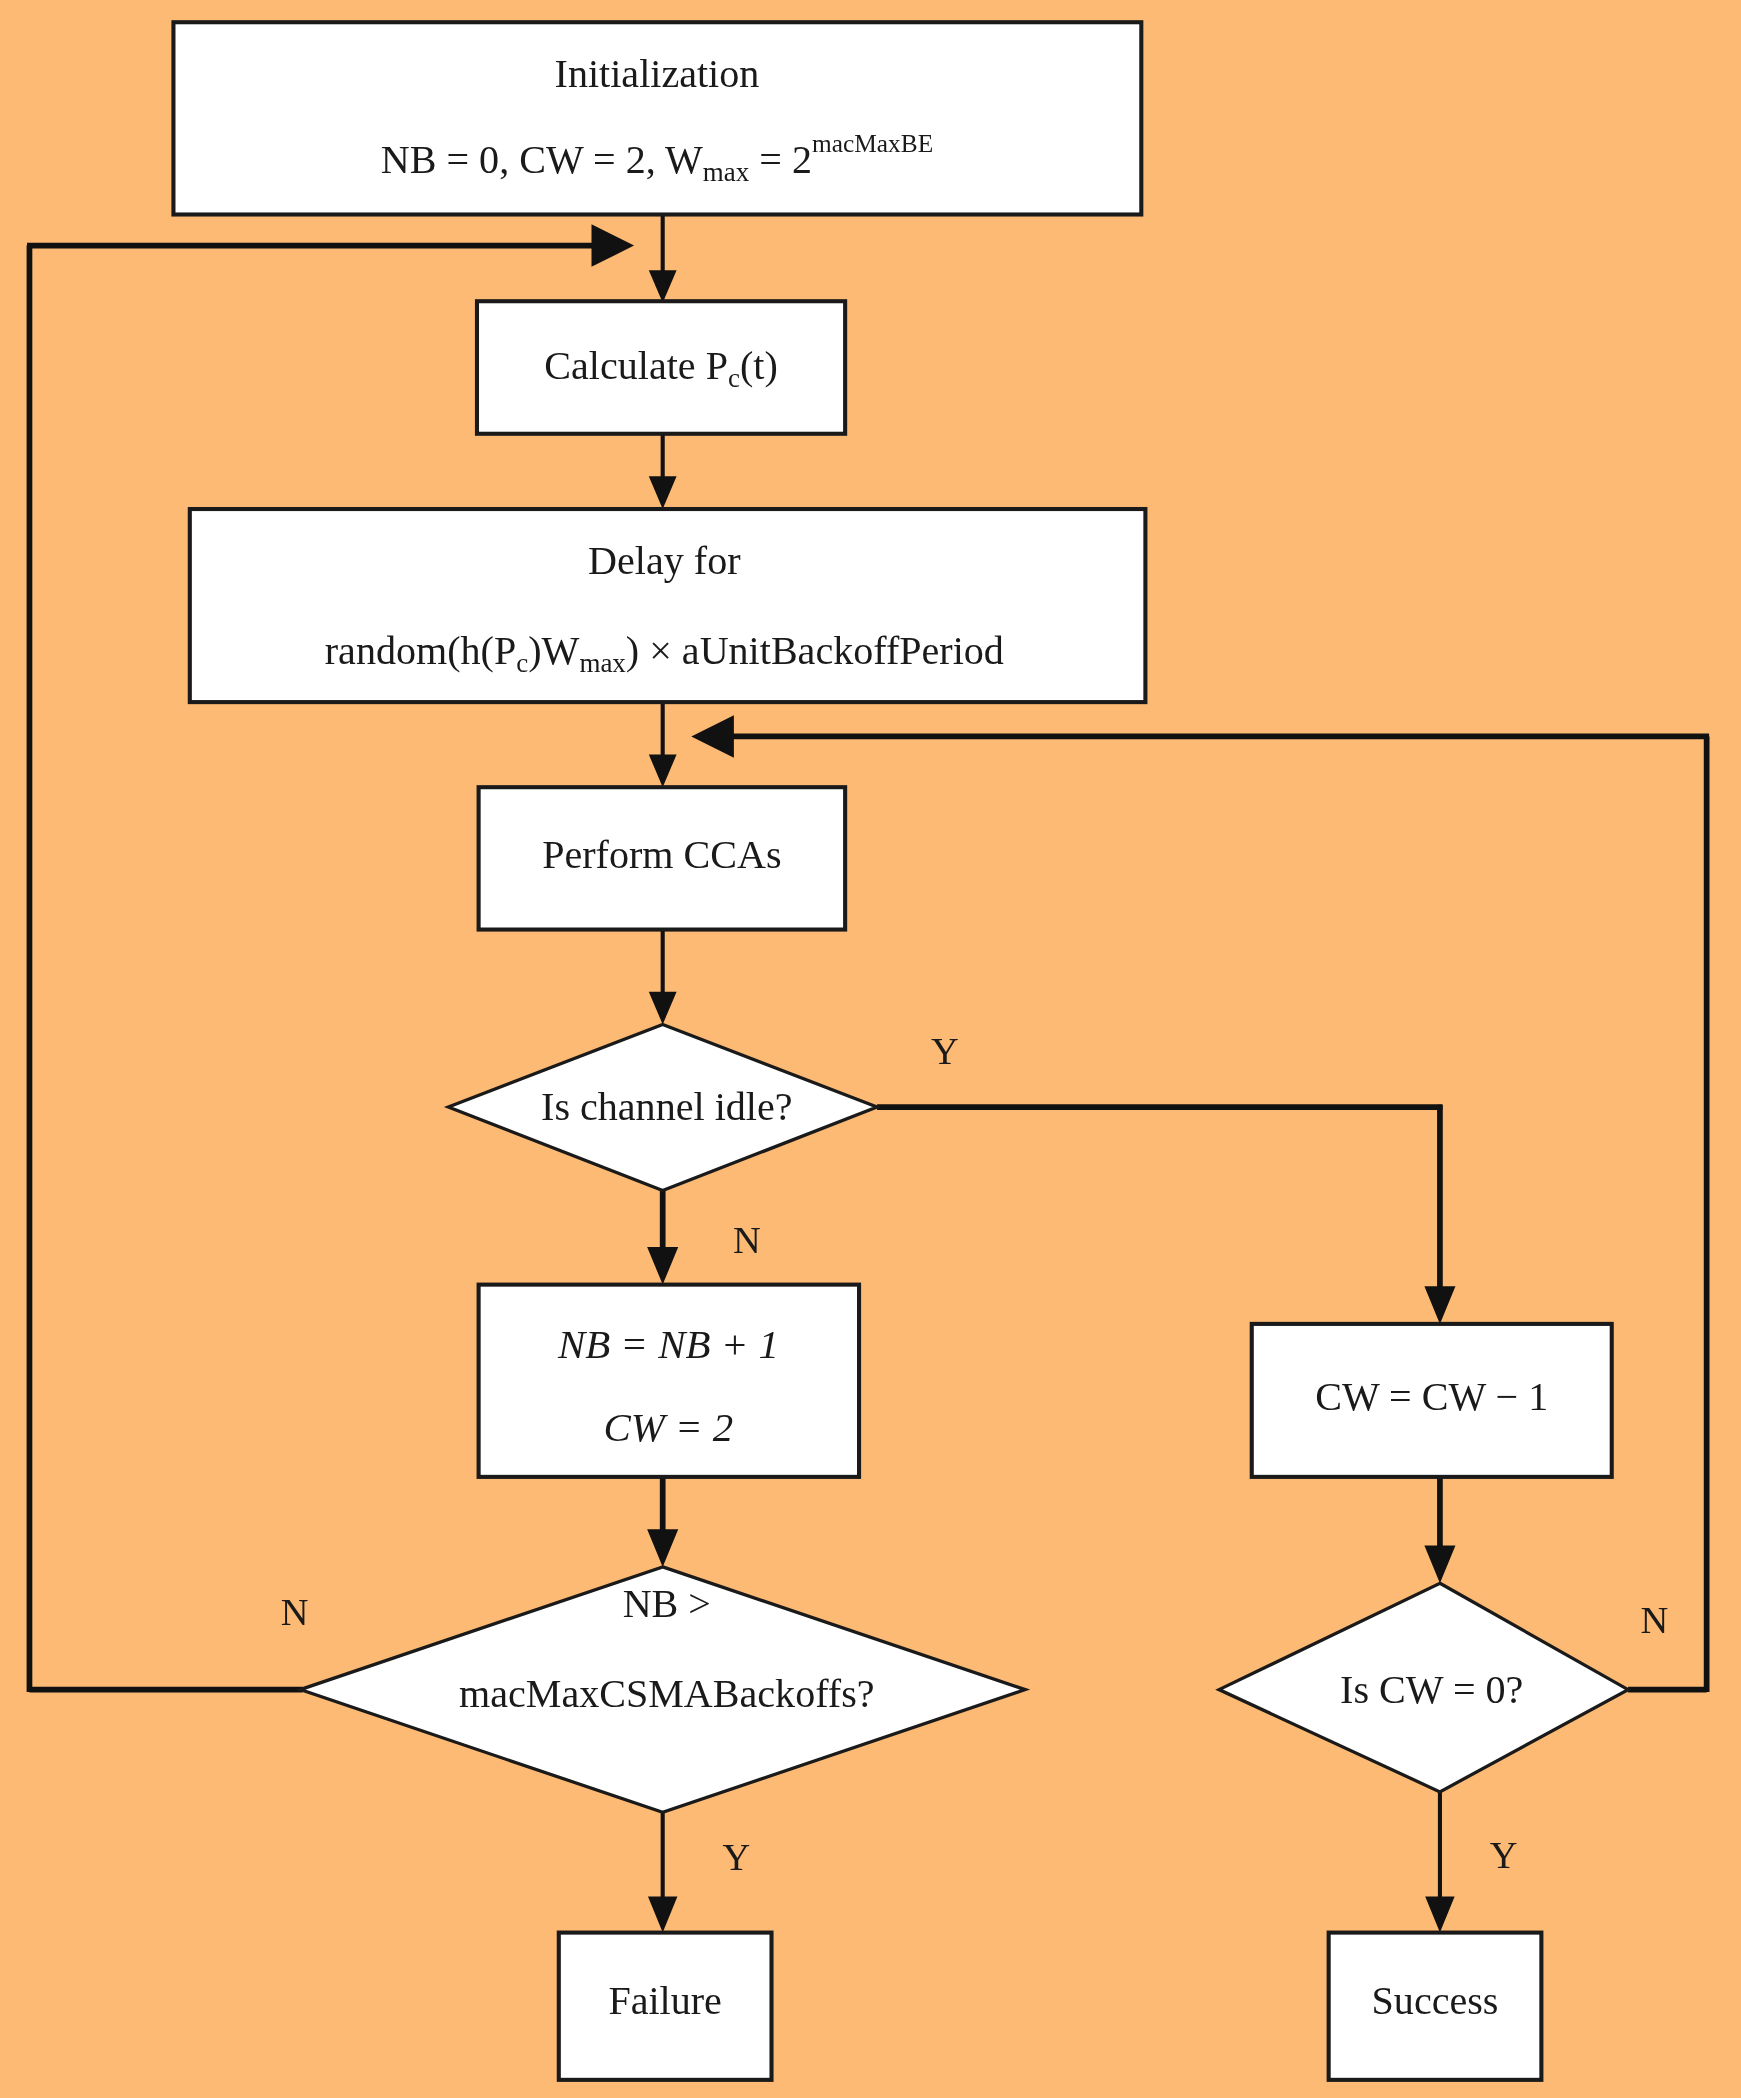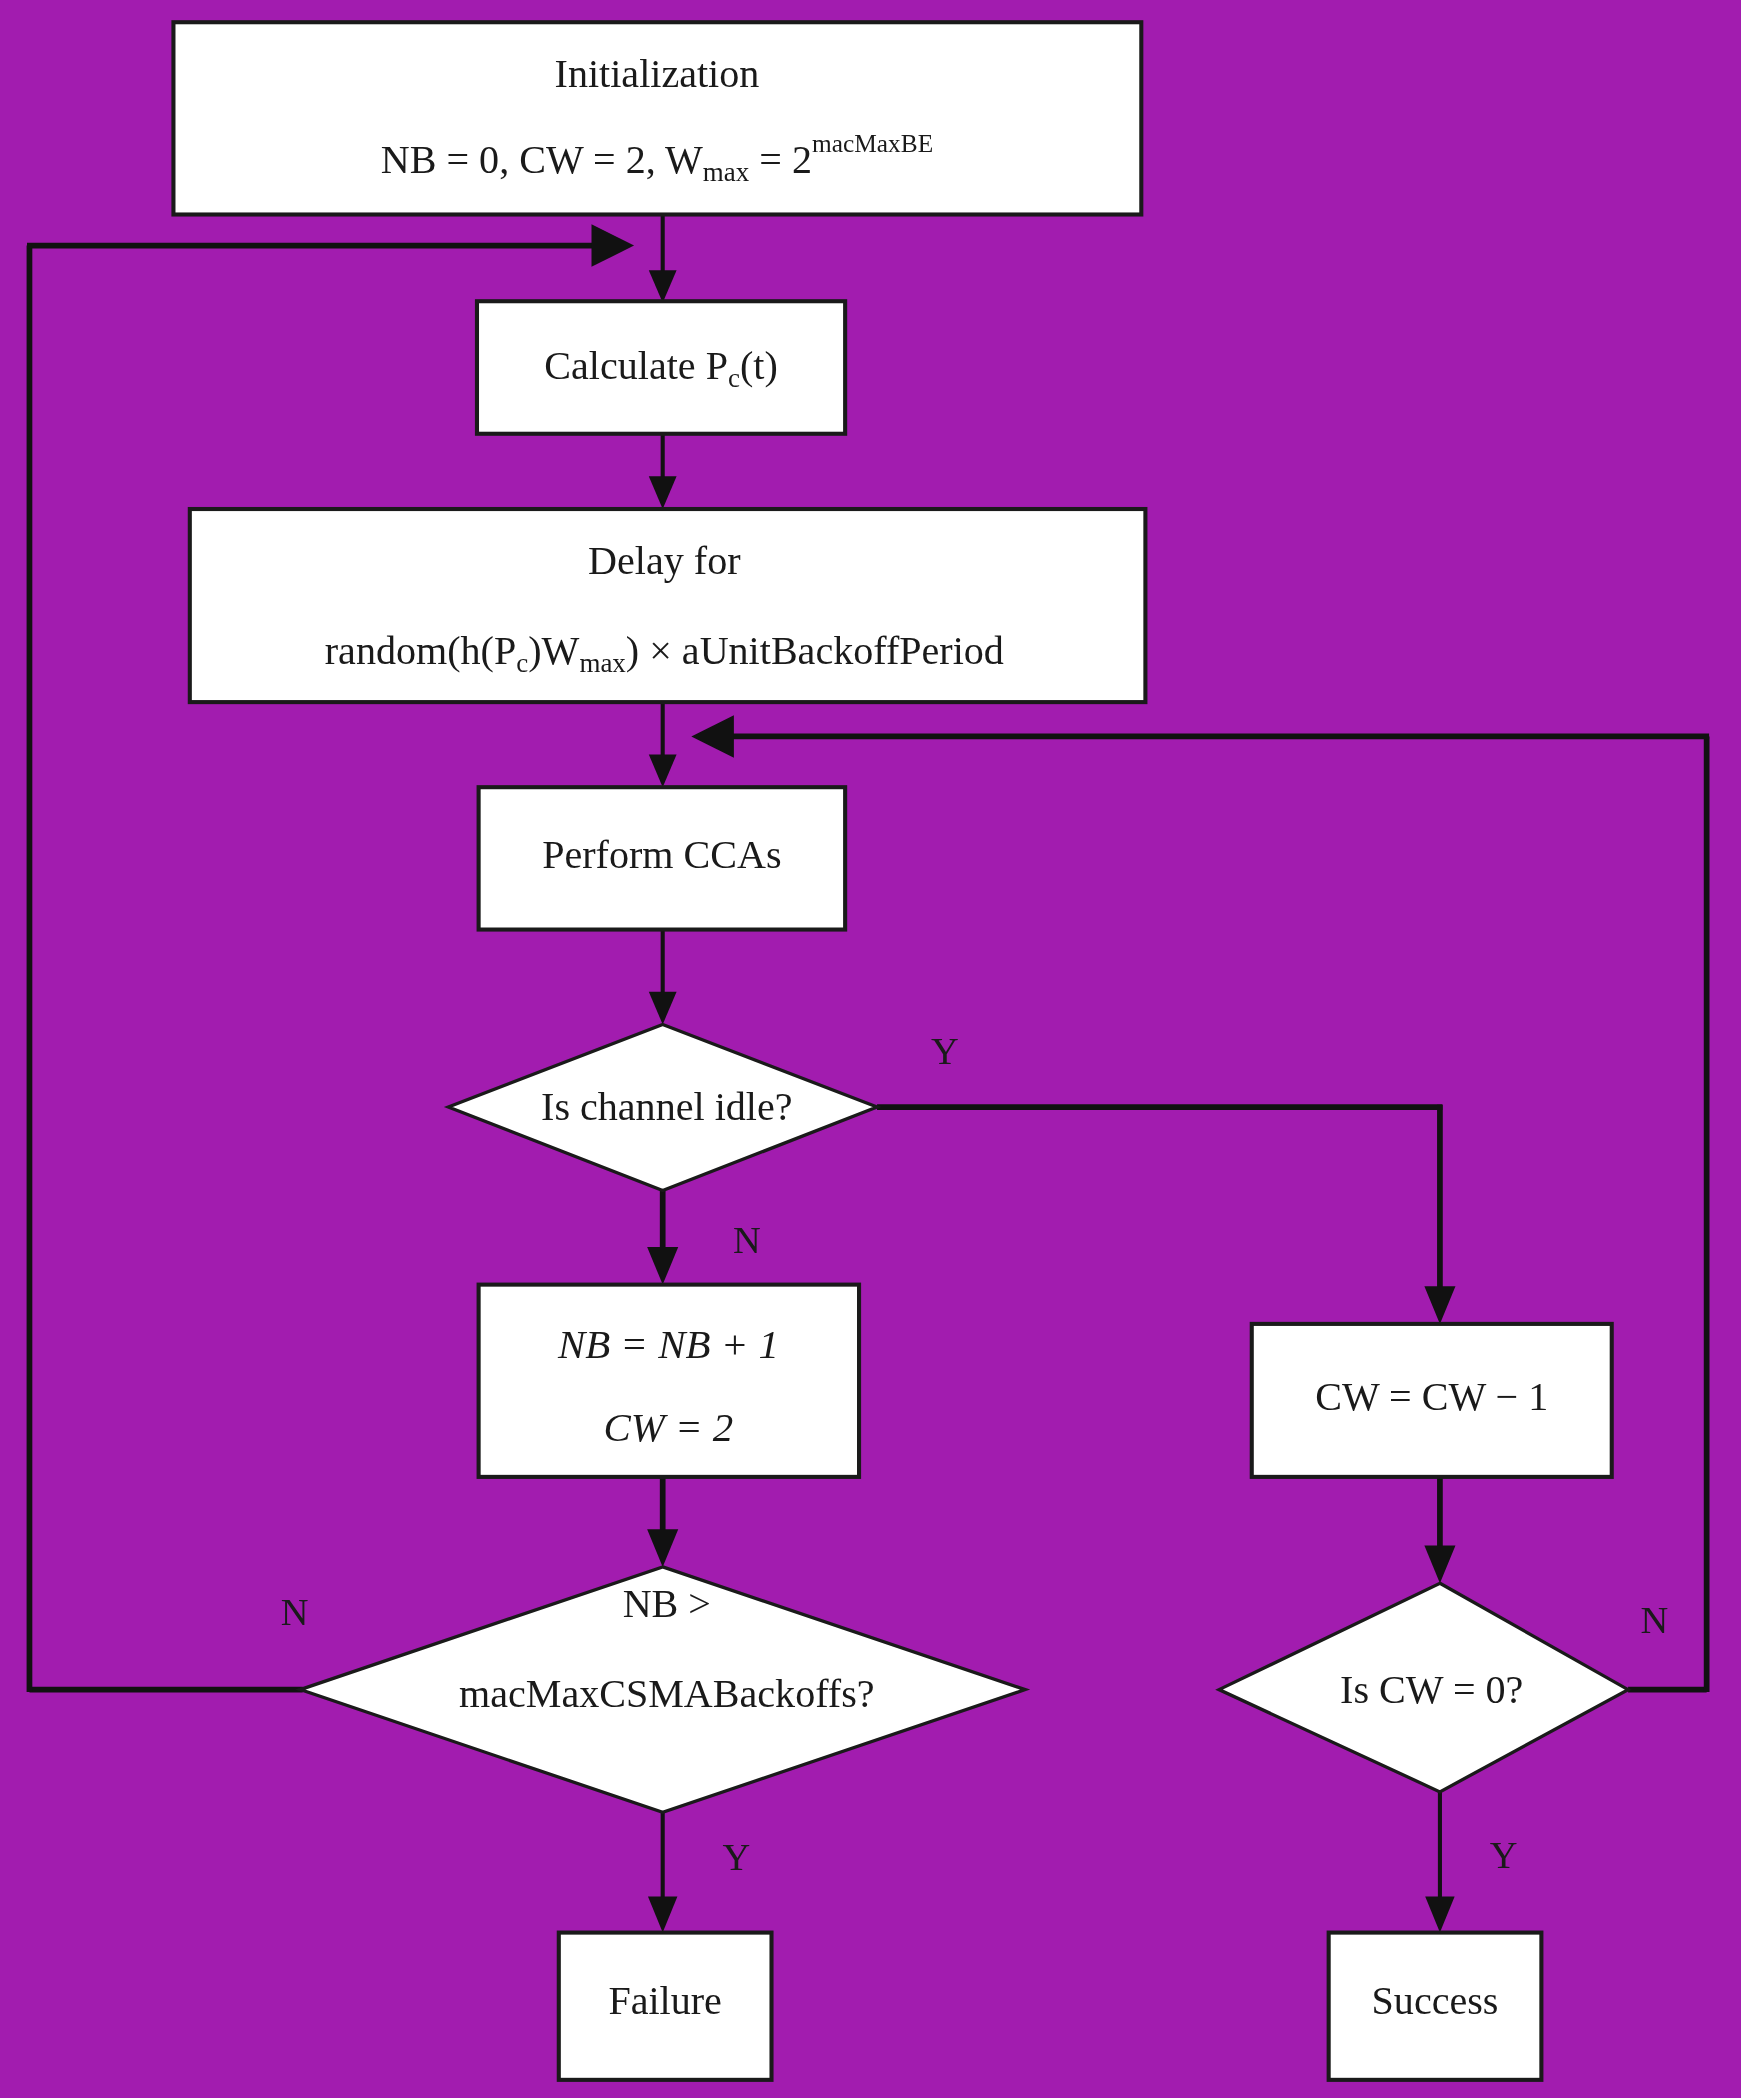--- a/index.html
+++ b/index.html
@@ -10,21 +10,21 @@
   body {
     width: 1741px;
     height: 2098px;
     font-family: "Liberation Serif", "DejaVu Serif", serif;
     overflow: hidden;
   }
   #flowchart-root {
     position: relative;
     width: 1741px;
     height: 2098px;
-    background: #a21caf;
+    background: #fdba74;
   }
   svg#diagram {
     display: block;
     width: 1741px;
     height: 2098px;
   }
   .node-shape {
     fill: #ffffff;
     stroke: #1a1a1a;
   }

